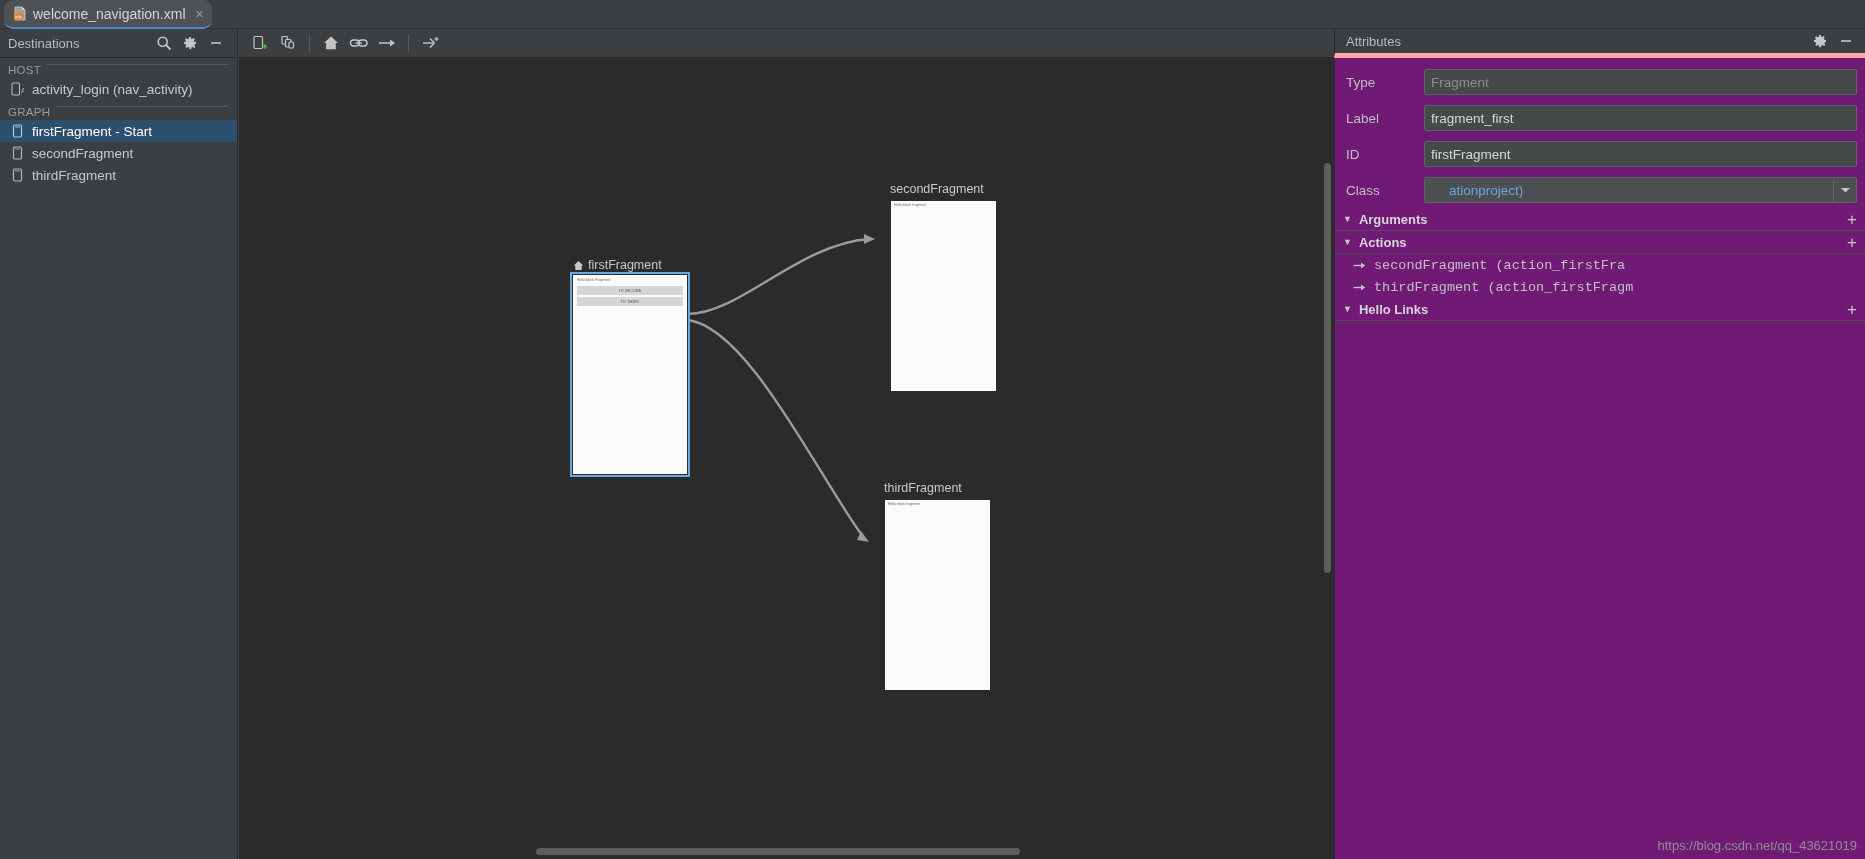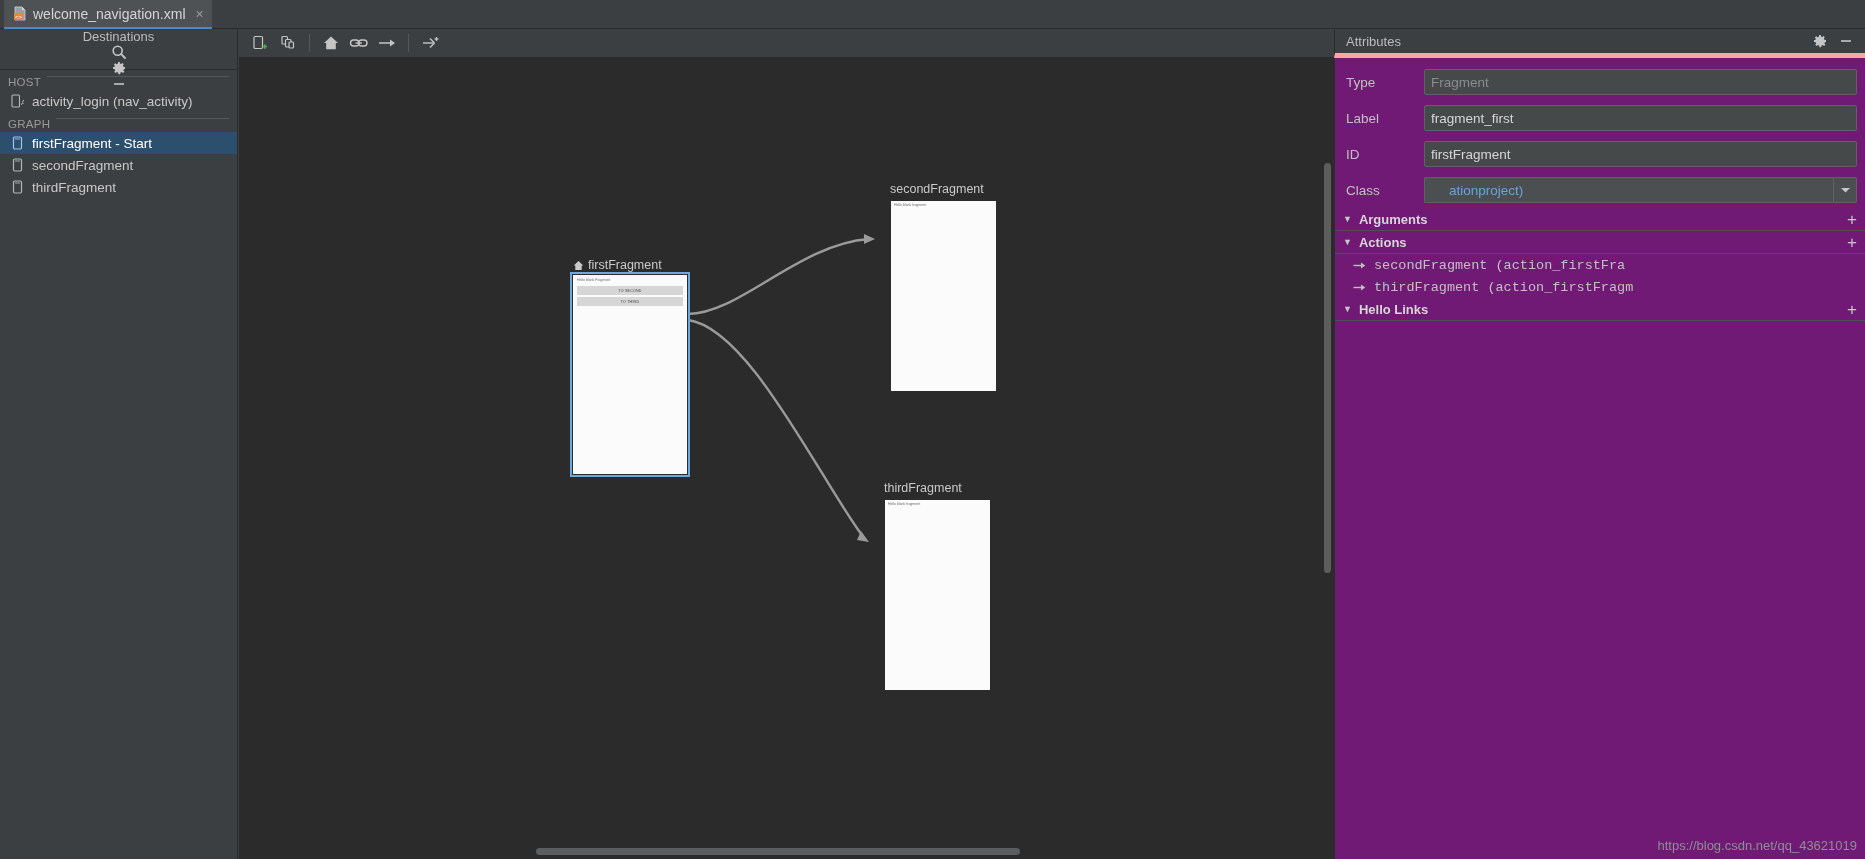--- a/index.html
+++ b/index.html
@@ -16,35 +16,35 @@
   .tabbar {
     position: absolute; left: 0; top: 0; width: 1865px; height: 29px;
     background: #3c3f41; border-bottom: 1px solid #2b2b2b;
   }
   .tab {
     position: absolute; left: 4px; top: 0; height: 29px;
     display: flex; align-items: center; gap: 6px;
     padding: 0 8px 0 9px;
     background: #4e5254;
     border-bottom: 2px solid #4a88c7;
+    border-radius: 9px;
   }
   .tab-icon { width: 14px; height: 15px; position: relative; flex: none; }
   .tab-title { font-size: 14px; color: #d4d4d4; white-space: nowrap; }
   .tab-close { font-size: 14px; color: #9a9a9a; margin-left: 4px; cursor: pointer; line-height: 1; }
 
   
   .left-panel {
     position: absolute; left: 0; top: 29px; width: 238px; height: 830px;
     background: #3c3f41; border-right: 1px solid #2b2b2b;
   }
   .left-header {
-    height: 41px; display: flex; align-items: center;
+    height: 29px; display: flex; align-items: center;
     padding: 0 8px 0 8px; gap: 0;
     border-bottom: 1px solid #2b2b2b;
-    flex-direction: column;
   }
   .left-header .title { font-size: 13px; color: #bbbbbb; flex: 1; }
   .hdr-btn { width: 26px; height: 24px; display: flex; align-items: center; justify-content: center; cursor: pointer; }
 
   .section-label {
     display: flex; align-items: flex-start; gap: 6px;
     padding: 6px 8px 2px 8px;
     font-size: 11.5px; color: #9a9a9a; letter-spacing: .3px;
   }
   .section-label .rule { flex: 1; height: 1px; background: #555759; }

